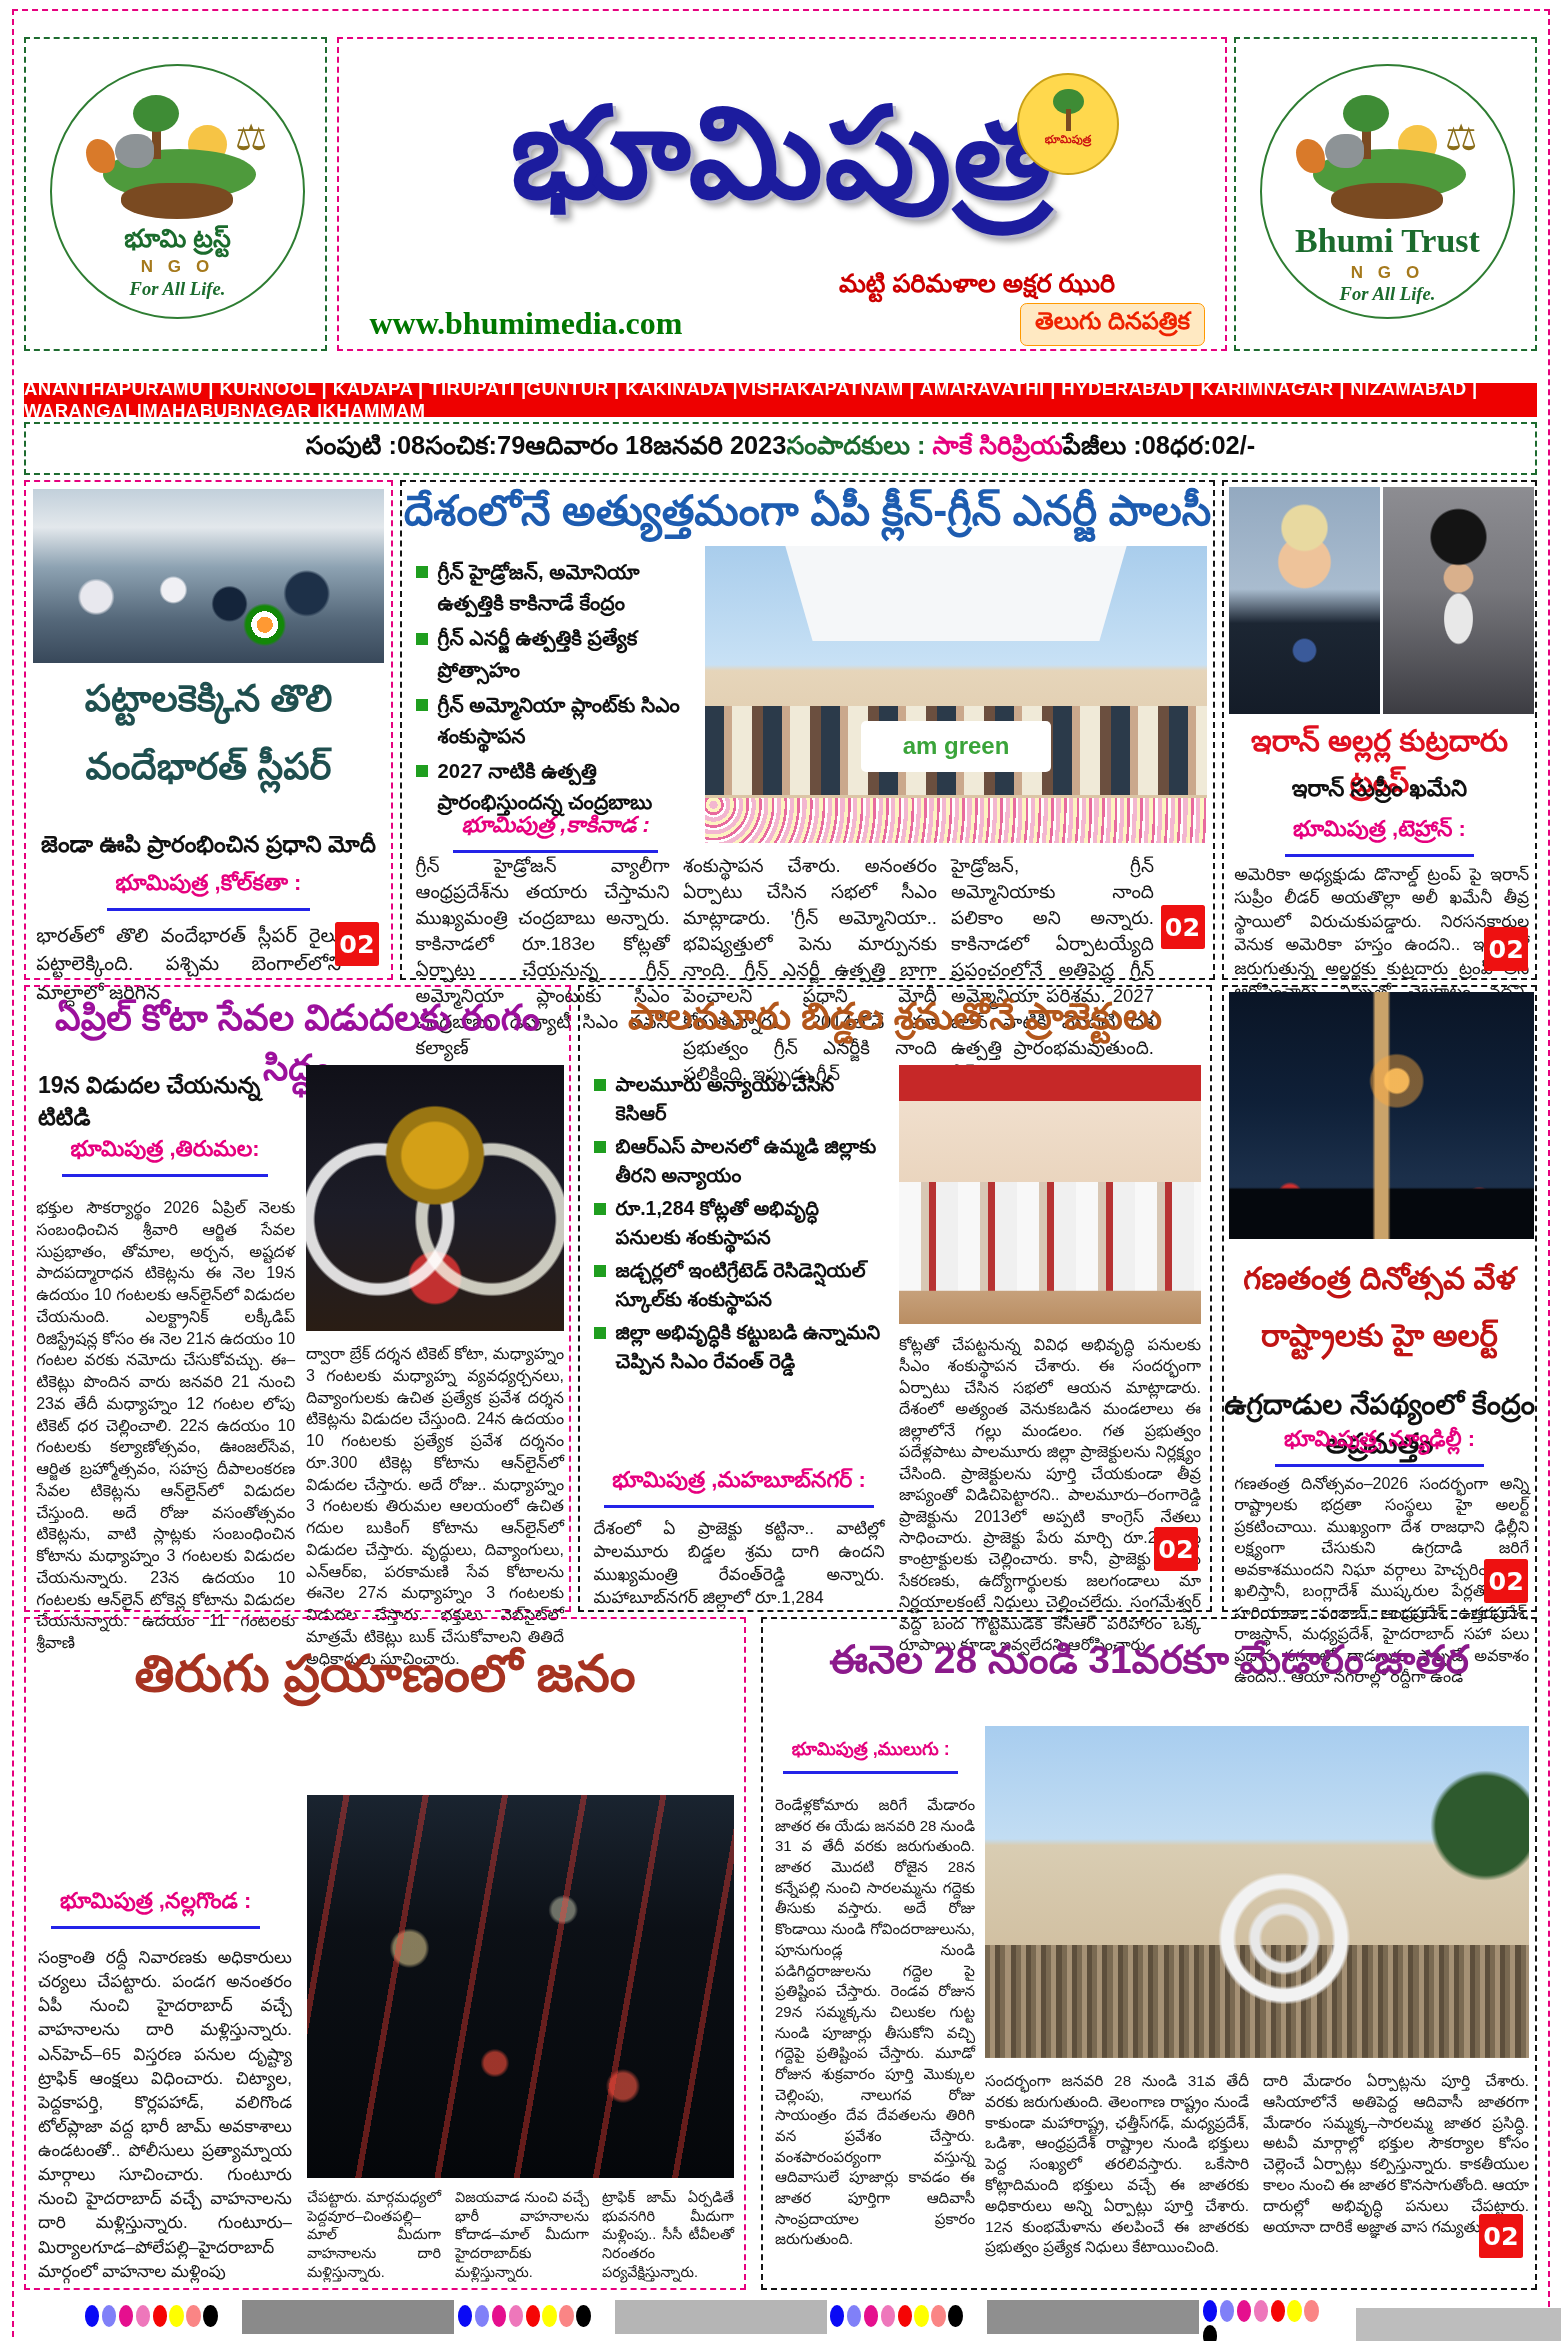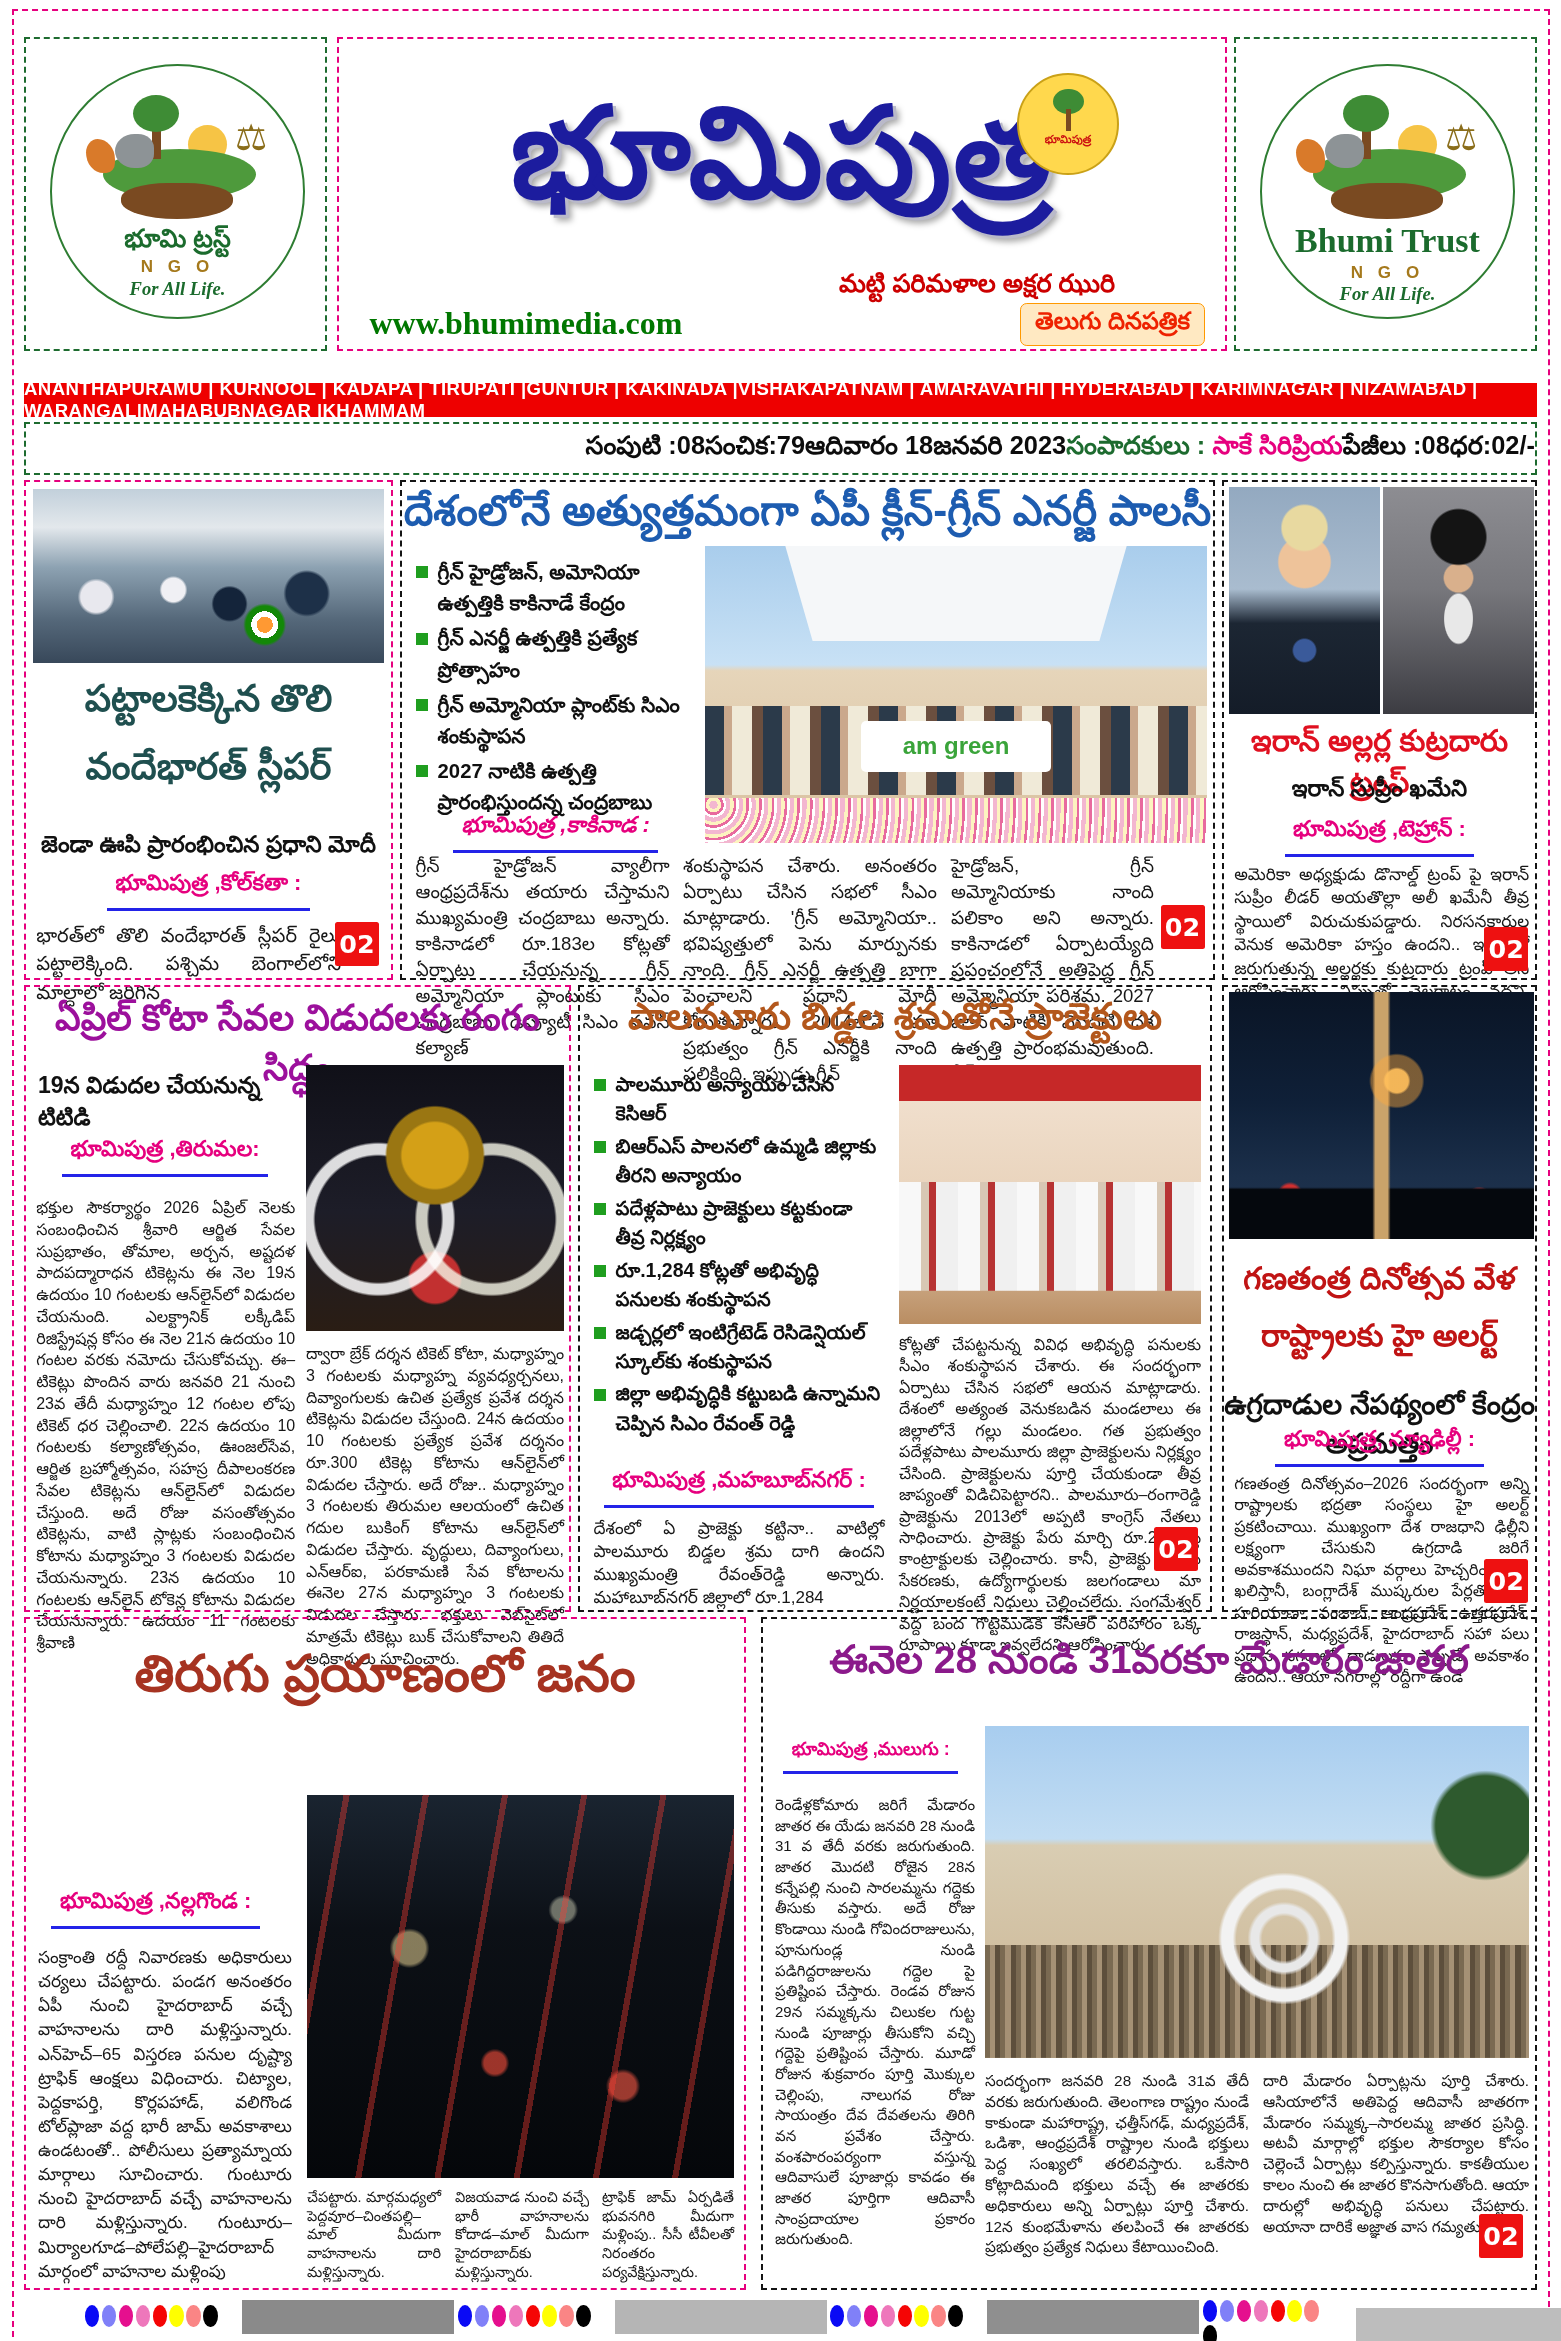--- a/index.html
+++ b/index.html
@@ -36,21 +36,21 @@
   .art-hand{position:absolute;background:#7a4a21;border-radius:50% 50% 60% 60%;}
   .art-dog{position:absolute;background:#d97a2a;border-radius:40% 60% 30% 60%;}
   .art-elephant{position:absolute;background:#8d9396;border-radius:55% 45% 45% 55%;}
   .art-scales{position:absolute;color:#8a6d1a;font-family:"DejaVu Sans",sans-serif;}
   .masthead-title{position:absolute;left:0;width:100%;text-align:center;font-weight:800;
       color:#1c1c9e;line-height:1;letter-spacing:1.7px;
       text-shadow:3.4px 3.4px 0 #b9b9c9, 6px 6px 6.8px rgba(0,0,0,.35);}
   .emblem{position:absolute;border-radius:50%;background:#ffd84d;border:2.5px solid #caa117;}
   .city-bar{position:absolute;background:#ee0000;color:#fff;display:flex;align-items:center;
             justify-content:center;font-weight:bold;font-size:18.6px;letter-spacing:0.4px;}
-  .info-bar{display:flex;align-items:center;justify-content:flex-end;
+  .info-bar{display:flex;align-items:center;justify-content:center;
             font-size:25.4px;font-weight:bold;color:#0c0c0c;}
   .footer-group{position:absolute;display:flex;align-items:center;}
   .dot{width:14.4px;height:22px;border-radius:50%;margin-right:2.5px;display:inline-block;}
   .graybar{width:212px;height:34px;margin-left:22px;}
 </style>
 </head>
 <body>
 
 <div class="page">
   <div class="frame"></div>
@@ -180,21 +180,20 @@
       linear-gradient(180deg,#101018 0%,#1d1d28 55%,#2a1d14 100%);"></div>
     <div class="bodytxt" style="left:10.2px;top:210px;width:259px;font-size:16px;line-height:1.36;">భక్తుల సౌకర్యార్థం 2026 ఏప్రిల్ నెలకు సంబంధించిన శ్రీవారి ఆర్జిత సేవల సుప్రభాతం, తోమాల, అర్చన, అష్టదళ పాదపద్మారాధన టికెట్లను ఈ నెల 19న ఉదయం 10 గంటలకు ఆన్‌లైన్‌లో విడుదల చేయనుంది. ఎలక్ట్రానిక్ లక్కీడిప్ రిజిస్ట్రేషన్ల కోసం ఈ నెల 21న ఉదయం 10 గంటల వరకు నమోదు చేసుకోవచ్చు. ఈ–టికెట్లు పొందిన వారు జనవరి 21 నుంచి 23వ తేదీ మధ్యాహ్నం 12 గంటల లోపు టికెట్ ధర చెల్లించాలి. 22న ఉదయం 10 గంటలకు కల్యాణోత్సవం, ఊంజల్‌సేవ, ఆర్జిత బ్రహ్మోత్సవం, సహస్ర దీపాలంకరణ సేవల టికెట్లను ఆన్‌లైన్‌లో విడుదల చేస్తుంది. అదే రోజు వసంతోత్సవం టికెట్లను, వాటి స్లాట్లకు సంబంధించిన కోటాను మధ్యాహ్నం 3 గంటలకు విడుదల చేయనున్నారు. 23న ఉదయం 10 గంటలకు ఆన్‌లైన్ టోకెన్ల కోటాను విడుదల చేయనున్నారు. ఉదయం 11 గంటలకు శ్రీవాణి</div>
     <div class="bodytxt" style="left:280px;top:356px;width:258px;font-size:16px;line-height:1.36;">ద్వారా బ్రేక్ దర్శన టికెట్ కోటా, మధ్యాహ్నం 3 గంటలకు మధ్యాహ్న వ్యవధ్యర్చనలు, దివ్యాంగులకు ఉచిత ప్రత్యేక ప్రవేశ దర్శన టికెట్లను విడుదల చేస్తుంది. 24న ఉదయం 10 గంటలకు ప్రత్యేక ప్రవేశ దర్శనం రూ.300 టికెట్ల కోటాను ఆన్‌లైన్‌లో విడుదల చేస్తారు. అదే రోజు.. మధ్యాహ్నం 3 గంటలకు తిరుమల ఆలయంలో ఉచిత గదుల బుకింగ్ కోటాను ఆన్‌లైన్‌లో విడుదల చేస్తారు. వృద్ధులు, దివ్యాంగులు, ఎన్ఆర్ఐ, పరకామణి సేవ కోటాలను ఈనెల 27న మధ్యాహ్నం 3 గంటలకు విడుదల చేస్తారు. భక్తులు వెబ్‌సైట్‌లో మాత్రమే టికెట్లు బుక్ చేసుకోవాలని తితిదే అధికారులు సూచించారు.</div>
   </div>
 
   <div class="box b-black" style="left:578px;top:985px;width:634px;height:627px;">
     <div class="abs ctr" style="left:0;top:8.5px;width:100%;font-size:37px;font-weight:800;color:#b3571c;">పాలమూరు బిడ్డల శ్రమతోనే ప్రాజెక్టులు</div>
     <ul class="pts" style="left:13.6px;top:83px;width:291px;font-size:19.5px;line-height:1.5;">
       <li>పాలమూరు అన్యాయం చేసిన కెసిఆర్</li>
       <li>బిఆర్ఎస్ పాలనలో ఉమ్మడి జిల్లాకు తీరని అన్యాయం</li>
-      <li>పదేళ్లపాటు ప్రాజెక్టులు కట్టకుండా తీవ్ర నిర్లక్ష్యం</li>
       <li>రూ.1,284 కోట్లతో అభివృద్ధి పనులకు శంకుస్థాపన</li>
       <li>జడ్చర్లలో ఇంటిగ్రేటెడ్ రెసిడెన్షియల్ స్కూల్‌కు శంకుస్థాపన</li>
       <li>జిల్లా అభివృద్ధికి కట్టుబడి ఉన్నామని చెప్పిన సిఎం రేవంత్ రెడ్డి</li>
     </ul>
     <div class="abs ctr byline" style="left:13.6px;top:480px;width:291px;"><span class="ul">భూమిపుత్ర ,మహబూబ్‌నగర్ :</span></div>
     <div class="bodytxt" style="left:13.6px;top:530px;width:291px;font-size:17px;line-height:1.36;">దేశంలో ఏ ప్రాజెక్టు కట్టినా.. వాటిల్లో పాలమూరు బిడ్డల శ్రమ దాగి ఉందని ముఖ్యమంత్రి రేవంత్‌రెడ్డి అన్నారు. మహాబూబ్‌నగర్ జిల్లాలో రూ.1,284</div>
     <div class="photo" style="left:319px;top:78px;width:302px;height:259px;background-repeat:no-repeat;
       background-image:
         linear-gradient(#c62828,#c62828),
         repeating-linear-gradient(90deg,#f8f8f8 0 22px,#d8c7b4 22px 30.5px,#b73333 30.5px 37px,#f0f0f0 37px 59px),

